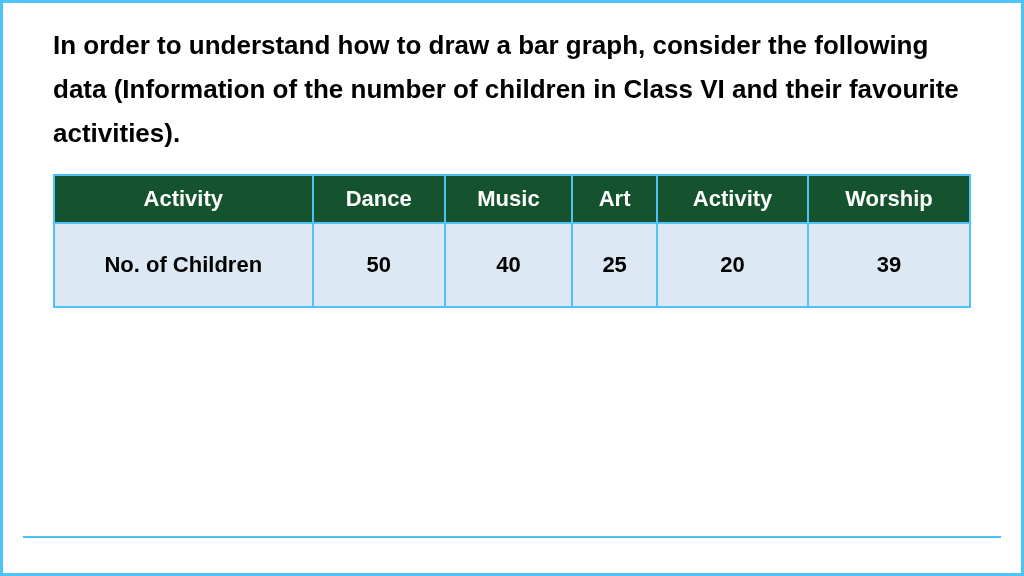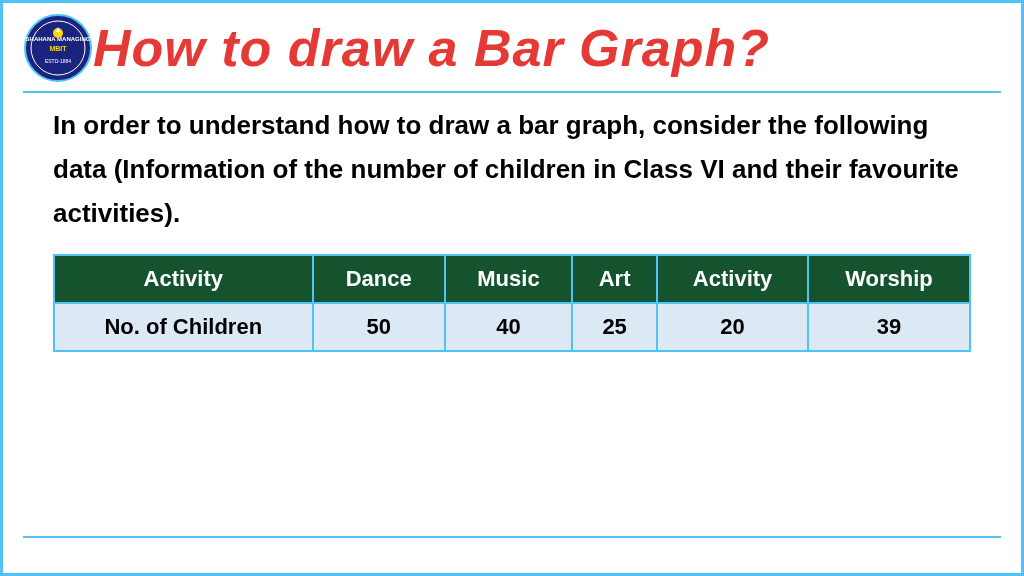--- a/index.html
+++ b/index.html
@@ -69,21 +69,21 @@
     }
 
     tbody tr {
       background: #dce9f5;
     }
 
     tbody td {
       font-size: 22px;
       font-weight: bold;
       color: #000;
-      padding: 10px 14px;
+      padding: 28px 14px;
       border: 2px solid #4fc3f7;
       text-align: center;
     }
 
     tbody td:first-child {
       text-align: center;
     }
 
     .footer {
       position: absolute;
@@ -108,32 +108,20 @@
     .logo-circle {
       width: 70px;
       height: 70px;
     }
   </style>
 </head>
 <body>
 
 <div class="slide">
 
-  <div class="header">
-    <svg class="logo-circle" viewBox="0 0 70 70" xmlns="http://www.w3.org/2000/svg">
-      <circle cx="35" cy="35" r="33" fill="#1a237e" stroke="#4fc3f7" stroke-width="2"></circle>
-      <circle cx="35" cy="35" r="27" fill="none" stroke="#fff" stroke-width="1"></circle>
-      <text x="35" y="28" text-anchor="middle" fill="#fff" font-size="6" font-weight="bold">SHAHANA MANAGING</text>
-      <text x="35" y="38" text-anchor="middle" fill="#ffd700" font-size="7" font-weight="bold">MBIT</text>
-      <text x="35" y="50" text-anchor="middle" fill="#fff" font-size="5">ESTD-1884</text>
-      <circle cx="35" cy="20" r="5" fill="#ffd700"></circle>
-      <polygon points="35,14 37,19 33,19" fill="#fff"></polygon>
-    </svg>
-    <h1 class="title">How to draw a Bar Graph?</h1>
-  </div>
 
   <div class="body-text">In order to understand how to draw a bar graph, consider the following data (Information of the number of children in Class VI and their favourite activities).</div>
 
   <div class="table-container">
     <table>
       <thead>
         <tr>
           <th>Activity</th>
           <th>Dance</th>
           <th>Music</th>

